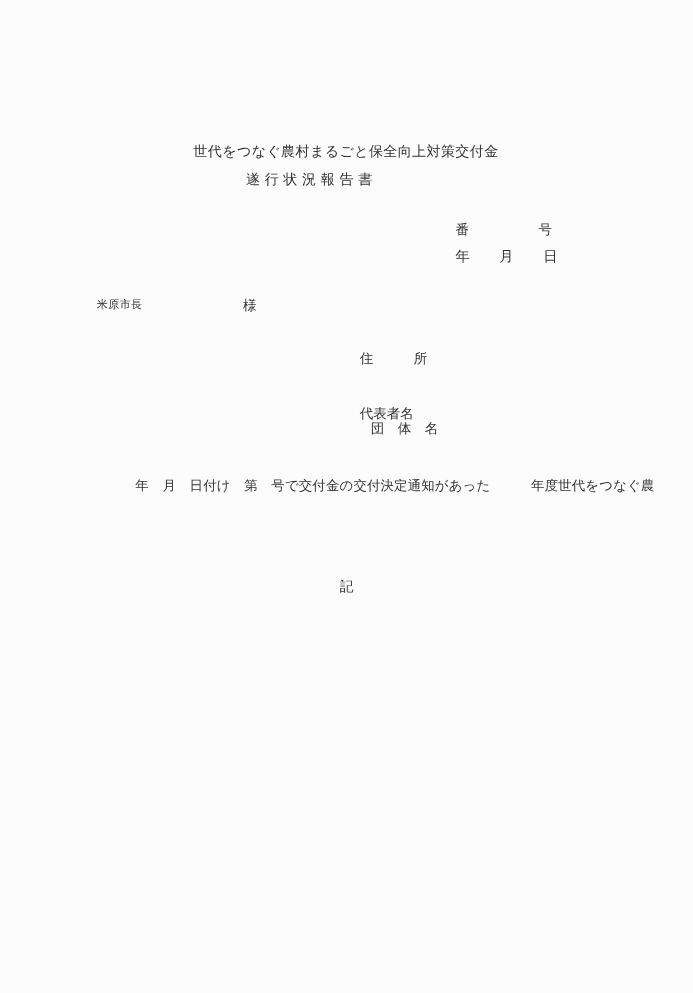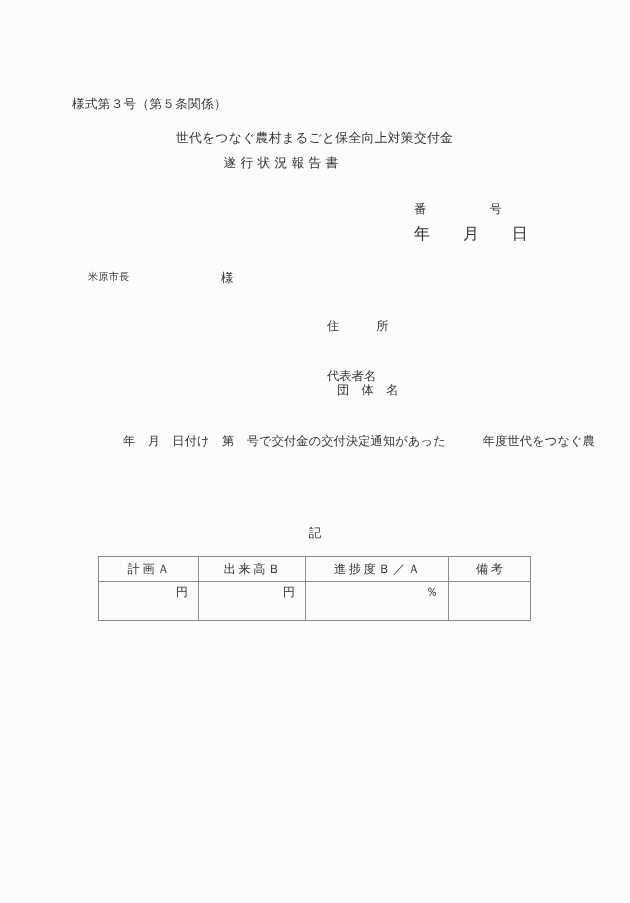--- a/index.html
+++ b/index.html
@@ -54,21 +54,21 @@
   
   #doc-number {
     left: 414px;
     top: 201px;
     font-size: 12.3px;
     letter-spacing: 0.3px;
   }
   #doc-date {
     left: 414px;
     top: 224px;
-    font-size: 16px;
+    font-size: 13px;
     letter-spacing: 0.3px;
   }
 
   
   #addressee-name {
     left: 88px;
     top: 270px;
     font-size: 10px;
     letter-spacing: 0.4px;
   }
@@ -148,21 +148,20 @@
   .col-a { width: 100px; }
   .col-b { width: 107px; }
   .col-c { width: 143px; }
   .col-d { width: 82px; }
 </style>
 </head>
 <body>
 
 <div class="page">
 
-  <div class="abs" id="form-number">様式第３号（第５条関係）</div>
 
   <div class="abs" id="doc-title-main">世代をつなぐ農村まるごと保全向上対策交付金</div>
 
   <div class="abs" id="doc-title-sub">遂行状況報告書</div>
 
   <div class="abs" id="doc-number">番　　　　　号</div>
 
   <div class="abs" id="doc-date">年　　月　　日</div>
 
   <div class="abs" id="addressee-name">米原市長</div>
@@ -174,38 +173,14 @@
   <div class="abs" id="sender-org">団　体　名</div>
 
   <div class="abs" id="sender-rep">代表者名</div>
 
   <div class="abs body-line" id="body-line-1">　　　年　月　日付け　第　号で交付金の交付決定通知があった　　　年度世代をつなぐ農</div>
 
 
 
   <div class="abs" id="ki-marker">記</div>
 
-  <table id="progress-table">
-    <colgroup>
-      <col class="col-a">
-      <col class="col-b">
-      <col class="col-c">
-      <col class="col-d">
-    </colgroup>
-    <thead>
-      <tr>
-        <th>計画Ａ</th>
-        <th>出来高Ｂ</th>
-        <th>進捗度Ｂ／Ａ</th>
-        <th>備考</th>
-      </tr>
-    </thead>
-    <tbody>
-      <tr>
-        <td>円</td>
-        <td>円</td>
-        <td>％</td>
-        <td></td>
-      </tr>
-    </tbody>
-  </table>
 
 </div>
 
 </body></html>

